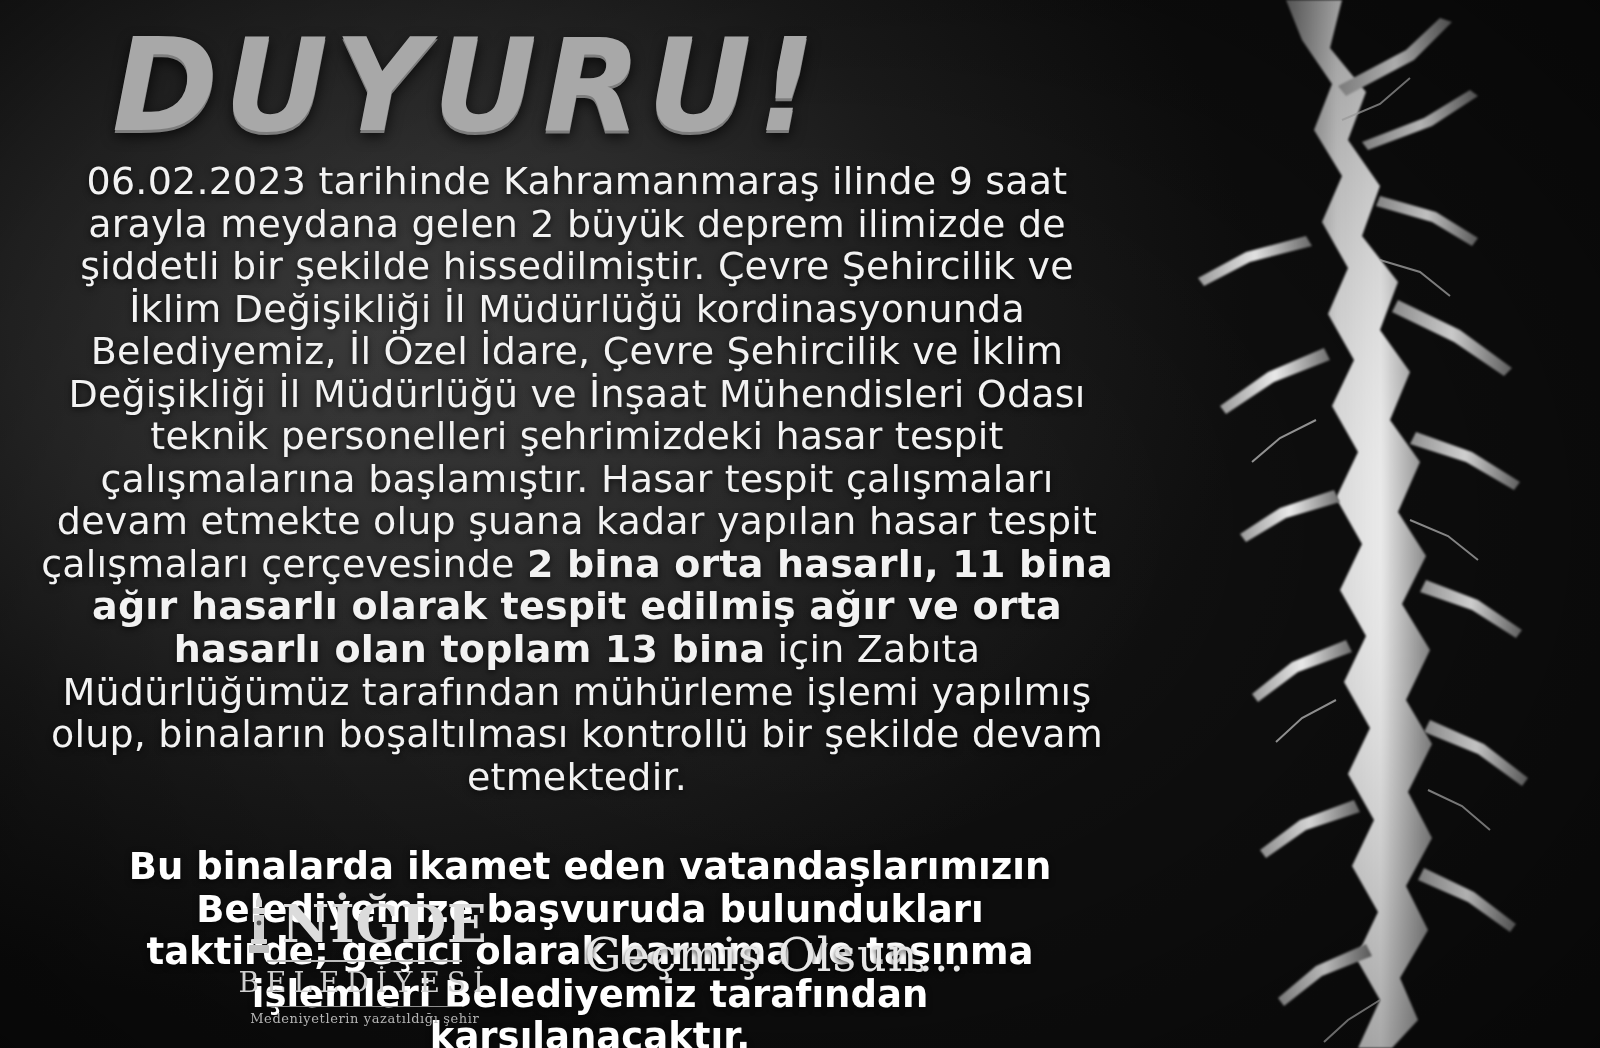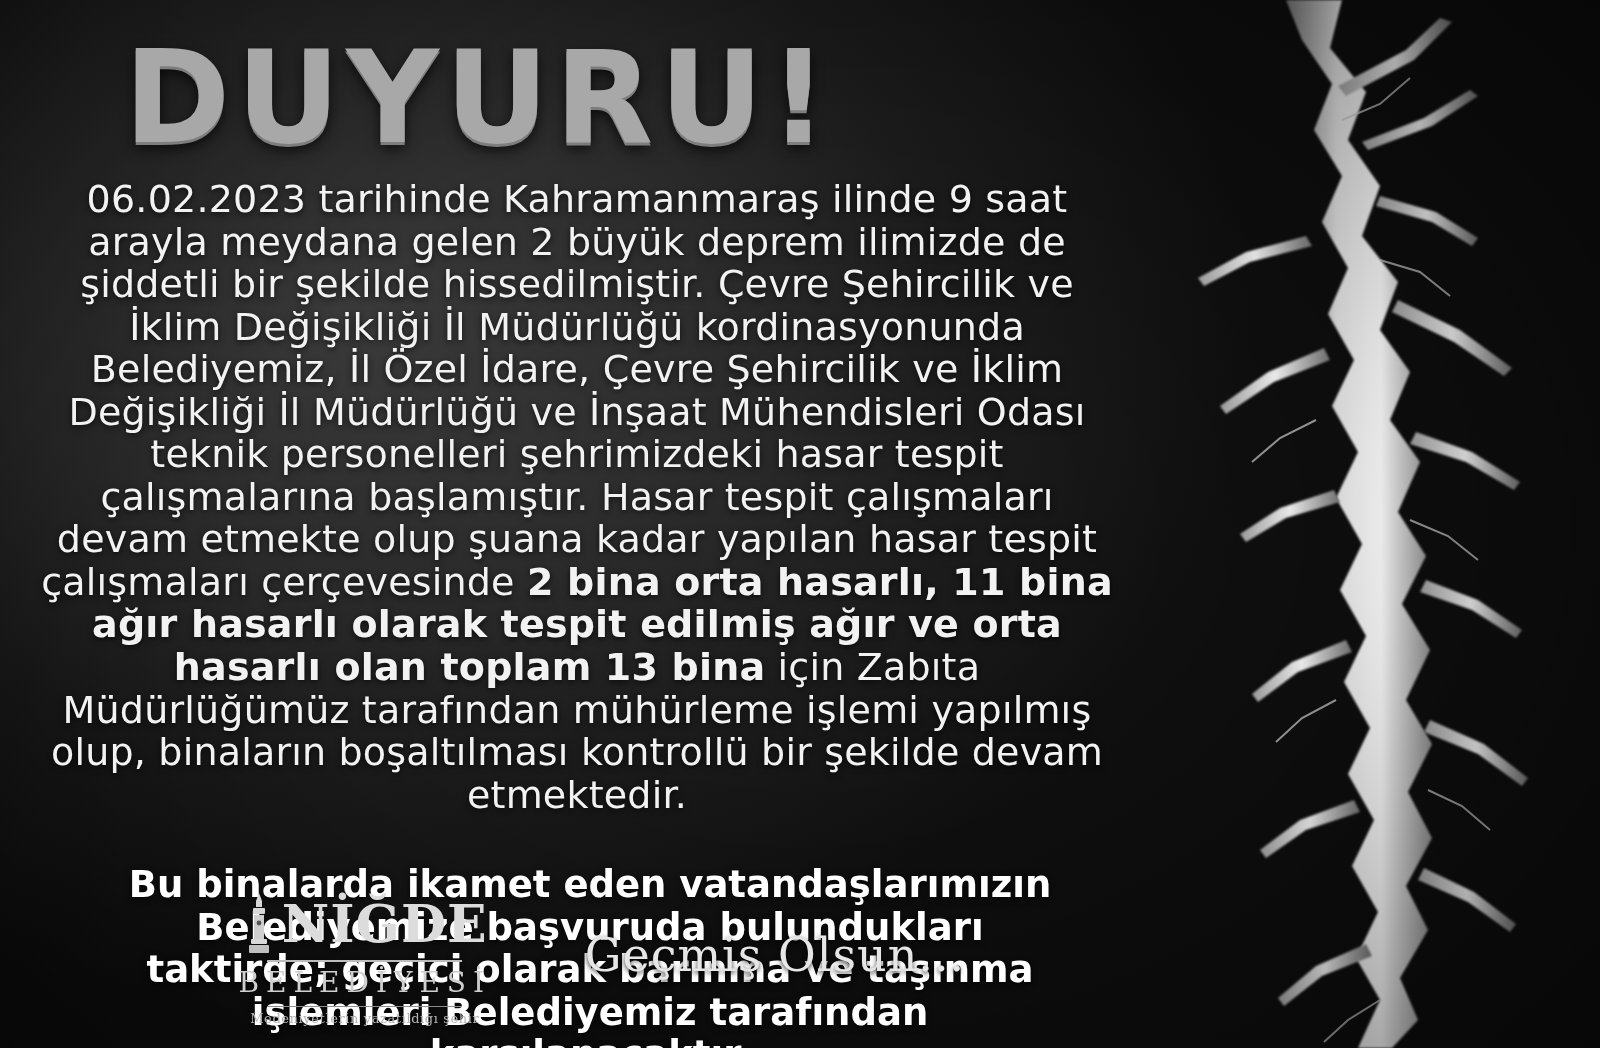--- a/index.html
+++ b/index.html
@@ -42,31 +42,32 @@
 
   
   .content {
     position: relative;
     z-index: 3;
     width: 1180px;
     padding: 0 0 0 0;
   }
 
   .headline {
-    margin: 16px;
+    margin: 4px;
     padding: 18px 0 0 108px;
     font-family: "DejaVu Sans", sans-serif;
     font-weight: 700;
     font-size: 128px;
     line-height: 1.0;
     letter-spacing: 6px;
     color: #a8a8a8;
     text-shadow:
       0 3px 0 #7d7d7d,
       0 6px 14px rgba(0,0,0,0.75);
+    font-style: italic;
   }
 
   .body-text {
     margin: 10px 0 0 0;
     padding: 0 66px 0 40px;
     text-align: center;
     color: #f2f2f2;
     font-family: "DejaVu Sans", sans-serif;
     font-size: 38px;
     line-height: 1.12;

